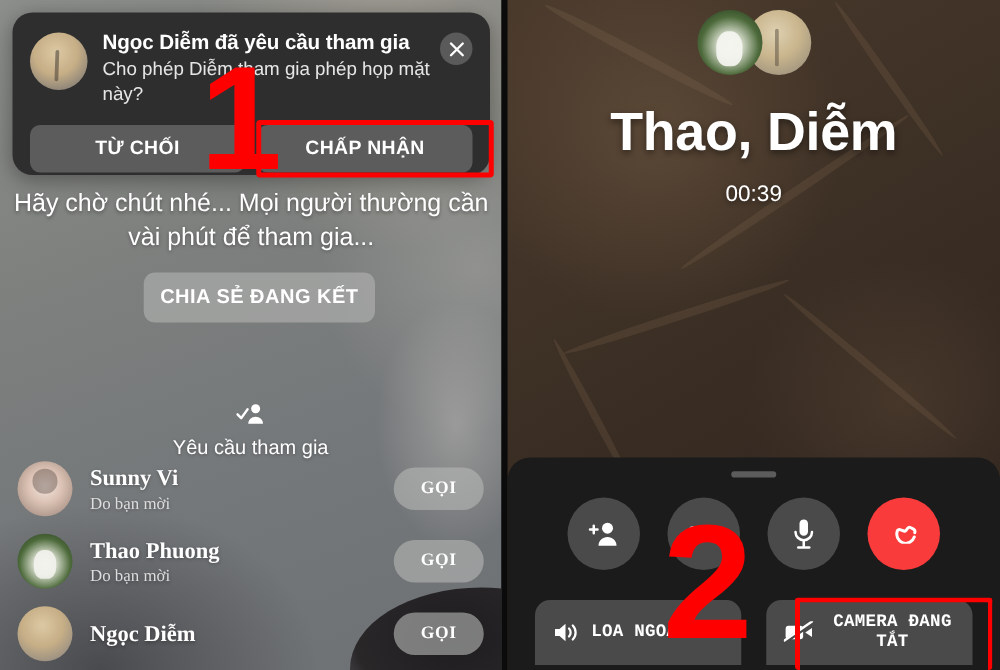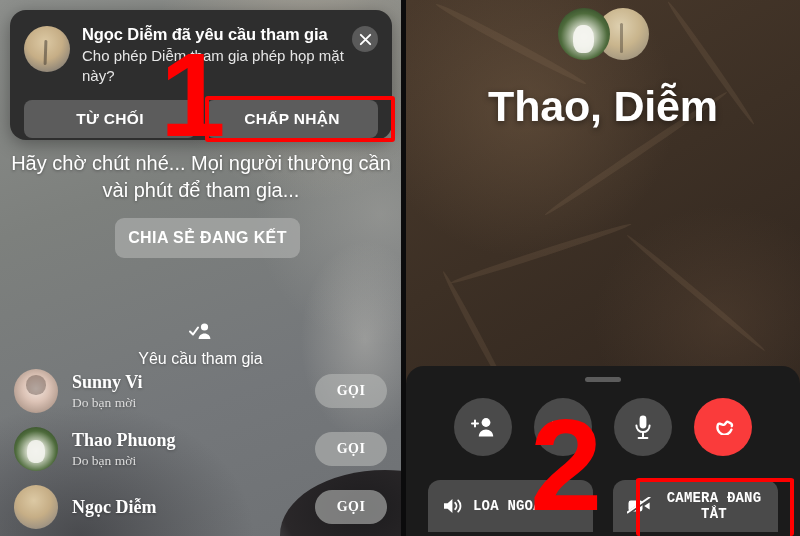--- a/index.html
+++ b/index.html
@@ -306,20 +306,21 @@
     <div class="branch br4"></div>
     <div class="branch br5"></div>
     <div class="branch br6"></div>
 
     <div class="call-avatars">
       <div class="call-av call-av-a"></div>
       <div class="call-av call-av-b"></div>
     </div>
 
     <div class="call-name">Thao, Diễm</div>
+    <div class="call-timer">00:39</div>
 
     <div class="ctl-sheet">
       <div class="grabber"></div>
 
       <div class="ctl-circles">
         <button class="ctl-circle">
           <span>
             <svg class="ic" width="26" height="22" viewBox="0 0 26 22" aria-hidden="true">
               <path d="M2 7.5 H8 M5 4.5 V10.5" stroke="#ffffff" stroke-width="2" stroke-linecap="round"></path>
               <circle cx="16" cy="6.5" r="4.4" fill="#ffffff"></circle>

